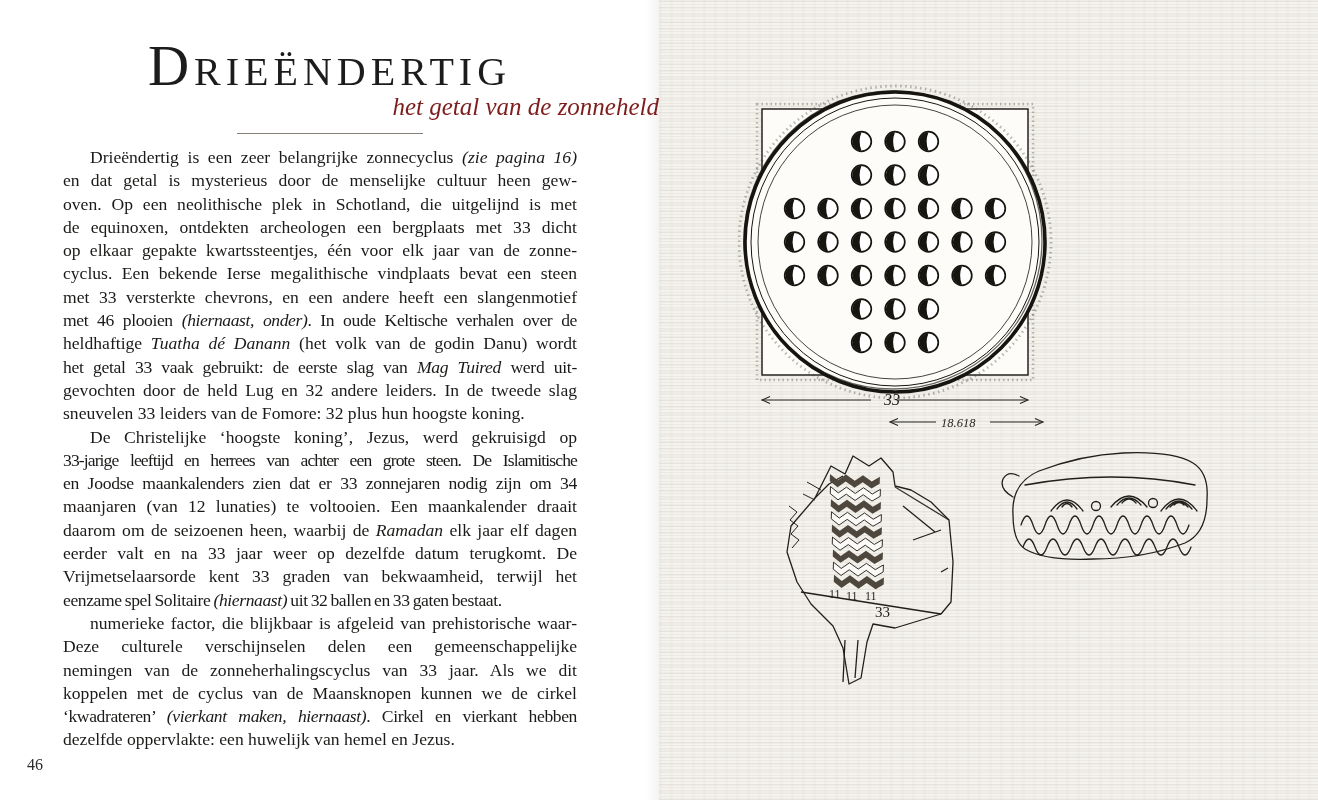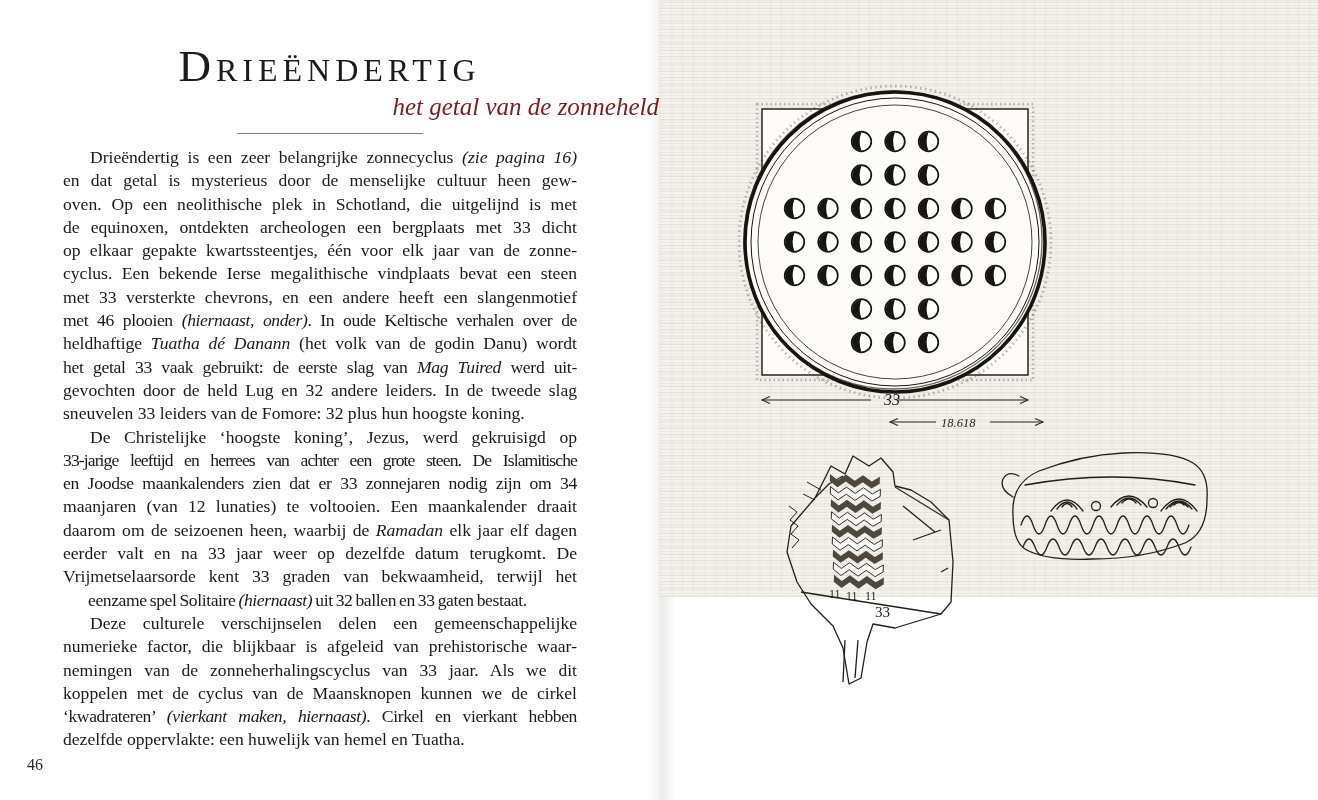--- a/index.html
+++ b/index.html
@@ -5,44 +5,44 @@
   html,body{margin:0;padding:0;}
   body{
     width:1318px;height:800px;position:relative;overflow:hidden;
     background:#ffffff;
     font-family:"Liberation Serif","DejaVu Serif",serif;
     color:#1b1b1b;
   }
   
   .left-page{position:absolute;left:0;top:0;width:659px;height:800px;background:#ffffff;}
   .right-page{
-    position:absolute;left:659px;top:0;width:659px;height:597px;
+    position:absolute;left:659px;top:0;width:659px;height:800px;
     background-color:#f5f3ee;
     background-image:
       repeating-linear-gradient(0deg, rgba(140,130,110,0.085) 0px, rgba(140,130,110,0.085) 1px, rgba(255,255,255,0) 1px, rgba(255,255,255,0) 3px),
       repeating-linear-gradient(0deg, rgba(120,110,92,0.05) 0px, rgba(120,110,92,0.05) 2px, rgba(255,255,255,0) 2px, rgba(255,255,255,0) 7px),
       repeating-linear-gradient(90deg, rgba(160,150,130,0.04) 0px, rgba(160,150,130,0.04) 3px, rgba(255,255,255,0) 3px, rgba(255,255,255,0) 11px);
   }
   .gutter{position:absolute;left:646px;top:0;width:30px;height:800px;pointer-events:none;
     background:linear-gradient(90deg, rgba(0,0,0,0) 0%, rgba(60,50,35,0.05) 40%, rgba(60,50,35,0.10) 52%, rgba(0,0,0,0) 100%);}
   
   .chapter-title{position:absolute;left:0;top:42px;width:659px;text-align:center;
-    font-variant:small-caps;font-size:45px;line-height:48px;letter-spacing:5px;color:#1d1c1b;}
+    font-variant:small-caps;font-size:57px;line-height:48px;letter-spacing:5px;color:#1d1c1b;}
   .chapter-subtitle{position:absolute;left:0;top:93px;width:659px;text-align:right;
     font-style:italic;font-size:25px;color:#7f1d1d;}
   .divider{position:absolute;left:237px;top:133px;width:186px;height:1px;background:#857f76;}
   .body-text{position:absolute;left:63px;top:146px;width:514px;font-size:17.6px;line-height:23.3px;color:#1b1a18;}
   .para .rl{white-space:nowrap;text-align:justify;text-align-last:justify;}
   .para .rl:first-child{text-indent:27px;}
   .para .rl:last-child{text-align-last:left;}
   .para-1 .rl:nth-child(8){letter-spacing:-0.4px;word-spacing:-1px;}
   .para-1 .rl:nth-child(10){letter-spacing:-0.3px;word-spacing:-0.8px;}
   .para-2 .rl:nth-child(2){letter-spacing:-0.9px;word-spacing:-2.2px;}
   .para-2 .rl:nth-child(3){letter-spacing:-0.3px;word-spacing:-0.8px;}
-  .para-2 .rl:nth-child(8){letter-spacing:-0.4px;word-spacing:-1px;margin-left:25px;}
+  .para-2 .rl:nth-child(8){letter-spacing:-0.4px;word-spacing:-1px;}
   .para-3 .rl:nth-child(5){letter-spacing:-0.4px;word-spacing:-1px;}
   span.i{font-style:italic;}
   .page-number{position:absolute;left:27px;top:756px;font-size:16px;color:#2a2a28;}
   
   .fig{position:absolute;}
   svg text{font-family:"Liberation Serif","DejaVu Serif",serif;fill:#201e1b;}
 </style>
 </head>
 <body>
 
@@ -70,26 +70,26 @@
         <div class="rl"><span>De Christelijke ‘hoogste koning’, Jezus, werd gekruisigd op</span></div>
         <div class="rl"><span>33-jarige leeftijd en herrees van achter een grote steen. De Islamitische</span></div>
         <div class="rl"><span>en Joodse maankalenders zien dat er 33 zonnejaren nodig zijn om 34</span></div>
         <div class="rl"><span>maanjaren (van 12 lunaties) te voltooien. Een maankalender draait</span></div>
         <div class="rl"><span>daarom om de seizoenen heen, waarbij de </span><span class="i">Ramadan</span><span> elk jaar elf dagen</span></div>
         <div class="rl"><span>eerder valt en na 33 jaar weer op dezelfde datum terugkomt. De</span></div>
         <div class="rl"><span>Vrijmetselaarsorde kent 33 graden van bekwaamheid, terwijl het</span></div>
         <div class="rl"><span>eenzame spel Solitaire </span><span class="i">(hiernaast)</span><span> uit 32 ballen en 33 gaten bestaat.</span></div>
       </div>
     <div class="para para-3">
+        <div class="rl"><span>numerieke factor, die blijkbaar is afgeleid van prehistorische waar-</span></div>
         <div class="rl"><span>Deze culturele verschijnselen delen een gemeenschappelijke</span></div>
-        <div class="rl"><span>numerieke factor, die blijkbaar is afgeleid van prehistorische waar-</span></div>
         <div class="rl"><span>nemingen van de zonneherhalingscyclus van 33 jaar. Als we dit</span></div>
         <div class="rl"><span>koppelen met de cyclus van de Maansknopen kunnen we de cirkel</span></div>
         <div class="rl"><span>‘kwadrateren’ </span><span class="i">(vierkant maken, hiernaast)</span><span>. Cirkel en vierkant hebben</span></div>
-        <div class="rl"><span>dezelfde oppervlakte: een huwelijk van hemel en Tuatha.</span></div>
+        <div class="rl"><span>dezelfde oppervlakte: een huwelijk van hemel en Jezus.</span></div>
       </div>
   </div>
 
   <div class="page-number">46</div>
 </div>
 
 <div class="gutter"></div>
 
 <div class="right-page">
 

